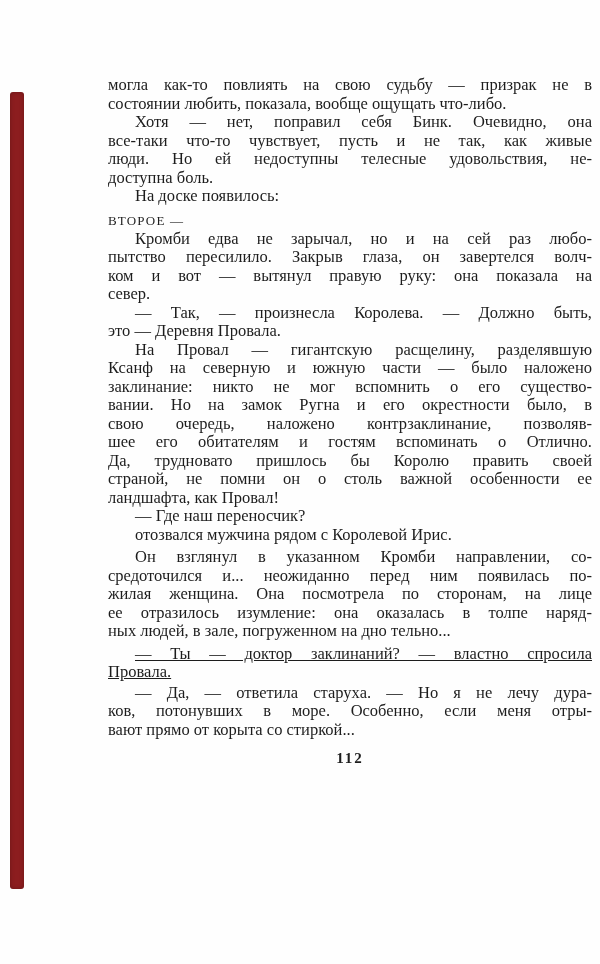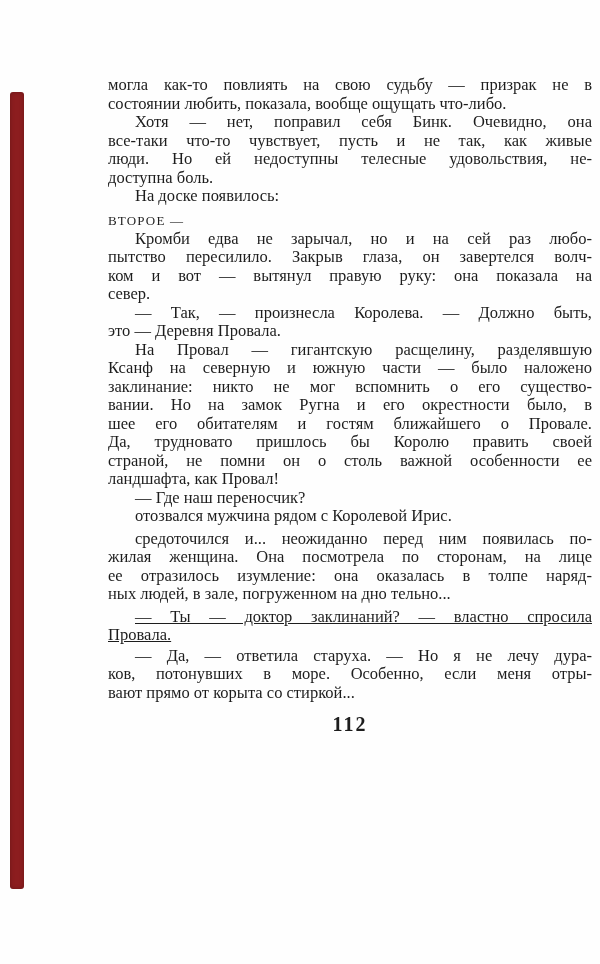--- a/index.html
+++ b/index.html
@@ -45,21 +45,21 @@
   }
   .para.indent .line:first-child { text-indent: 27px; }
   .para.caps .line {
     font-size: 13px;
     letter-spacing: 1.2px;
     line-height: 19px;
   }
   .page-number {
     margin-top: 11px;
     text-align: center;
-    font-size: 20px;
+    font-size: 15px;
     font-weight: bold;
     letter-spacing: 2px;
   }
 </style>
 </head>
 <body style="background: rgb(254, 254, 254); color: rgb(29, 29, 29);">
 
 <div class="edge-band" style="background: rgb(140, 29, 31);"></div>
 
 <div class="text-block">
@@ -88,32 +88,34 @@
     </div>
     <div class="para body indent">
       <div class="line">— Так, — произнесла Королева. — Должно быть,</div>
       <div class="line last">это — Деревня Провала.</div>
     </div>
     <div class="para body indent">
       <div class="line">На Провал — гигантскую расщелину, разделявшую</div>
       <div class="line">Ксанф на северную и южную части — было наложено</div>
       <div class="line">заклинание: никто не мог вспомнить о его существо-</div>
       <div class="line">вании. Но на замок Ругна и его окрестности было, в</div>
-      <div class="line">шее его обитателям и гостям ближайшего о Провале.</div>
+      <div class="line">свою очередь, наложено контрзаклинание, позволяв-</div>
+      <div class="line">шее его обитателям и гостям вспоминать о Отлично.</div>
       <div class="line">Да, трудновато пришлось бы Королю править своей</div>
       <div class="line">страной, не помни он о столь важной особенности ее</div>
       <div class="line last">ландшафта, как Провал!</div>
     </div>
     <div class="para body indent">
       <div class="line last">— Где наш переносчик?</div>
     </div>
     <div class="para body indent">
       <div class="line last">отозвался мужчина рядом с Королевой Ирис.</div>
     </div>
     <div class="para body indent" style="margin-top: 4px;">
+      <div class="line">Он взглянул в указанном Кромби направлении, со-</div>
       <div class="line">средоточился и... неожиданно перед ним появилась по-</div>
       <div class="line">жилая женщина. Она посмотрела по сторонам, на лице</div>
       <div class="line">ее отразилось изумление: она оказалась в толпе наряд-</div>
       <div class="line last">ных людей, в зале, погруженном на дно тельно...</div>
     </div>
     <div class="para body indent" style="margin-top: 4px; text-decoration: underline;">
       <div class="line">— Ты — доктор заклинаний? — властно спросила</div>
       <div class="line last">Провала.</div>
     </div>
     <div class="para body indent" style="margin-top: 2px;">

